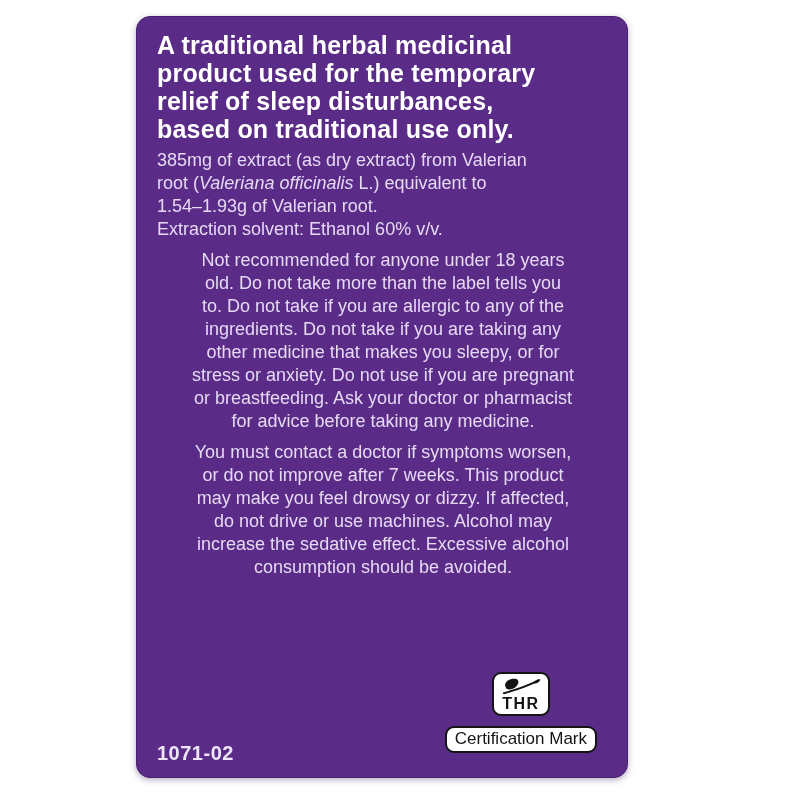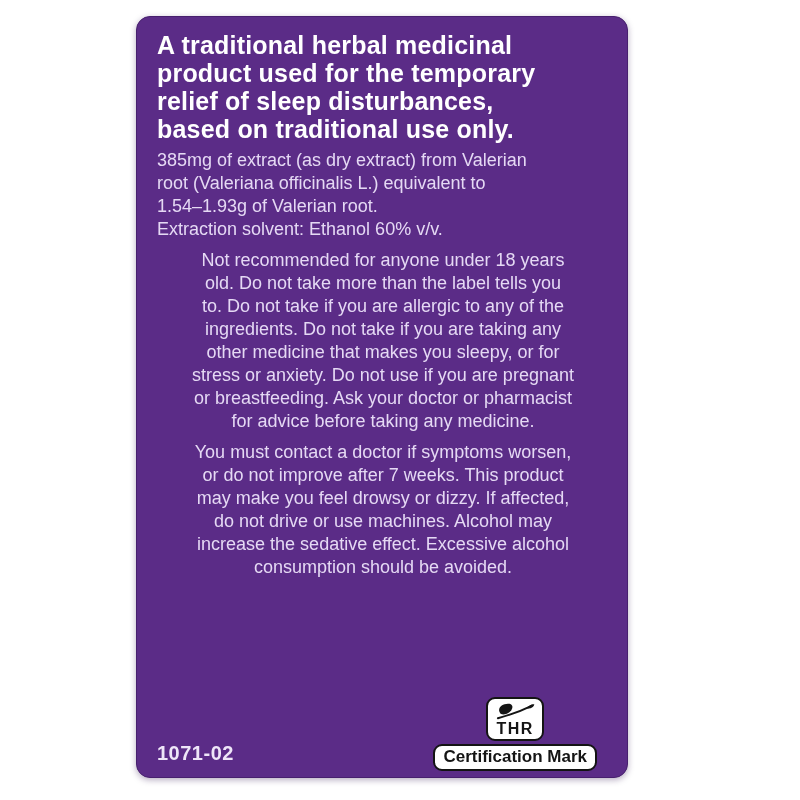--- a/index.html
+++ b/index.html
@@ -43,34 +43,34 @@
     line-height: 23px;
     white-space: pre-line;
   }
   p.tight { margin: 0; }
   p.para  { margin: 9px 0 0 0; }
   p.para-sm { margin: 8px 0 0 0; text-align: center; }
   .bold-head {
     font-weight: bold;
     color: #f2ebfb;
   }
-  .latin { }
+  .latin { font-style: italic; }
   .batch-code {
     position: absolute;
     left: 20px;
     bottom: 12px;
     color: #eee6f8;
     font-weight: bold;
     font-size: 20px;
     letter-spacing: 0.5px;
   }
   .cert-block {
     position: absolute;
     right: 30px;
-    bottom: 6px;
+    bottom: 24px;
     display: flex;
     flex-direction: column;
     align-items: center;
     gap: 3px;
   }
   .thr-box {
     background: #ffffff;
     border: 2px solid #141414;
     border-radius: 9px;
     padding: 3px 7px 2px 7px;
@@ -86,24 +86,25 @@
     letter-spacing: 1.5px;
     line-height: 1;
     margin-top: 1px;
   }
   .cert-pill {
     background: #ffffff;
     border: 2px solid #141414;
     border-radius: 9px;
     padding: 1px 8px 2px 8px;
     color: #141414;
-    font-weight: bold;
+    font-weight: normal;
     font-size: 17px;
     white-space: nowrap;
     line-height: 1.15;
+    margin-top: 7px;
   }
   .leaf-icon svg { display: block; }
 </style>
 </head>
 <body>
 
 <div class="page">
   <div class="medicine-label">
 
     <p class="headline">A traditional herbal medicinal

